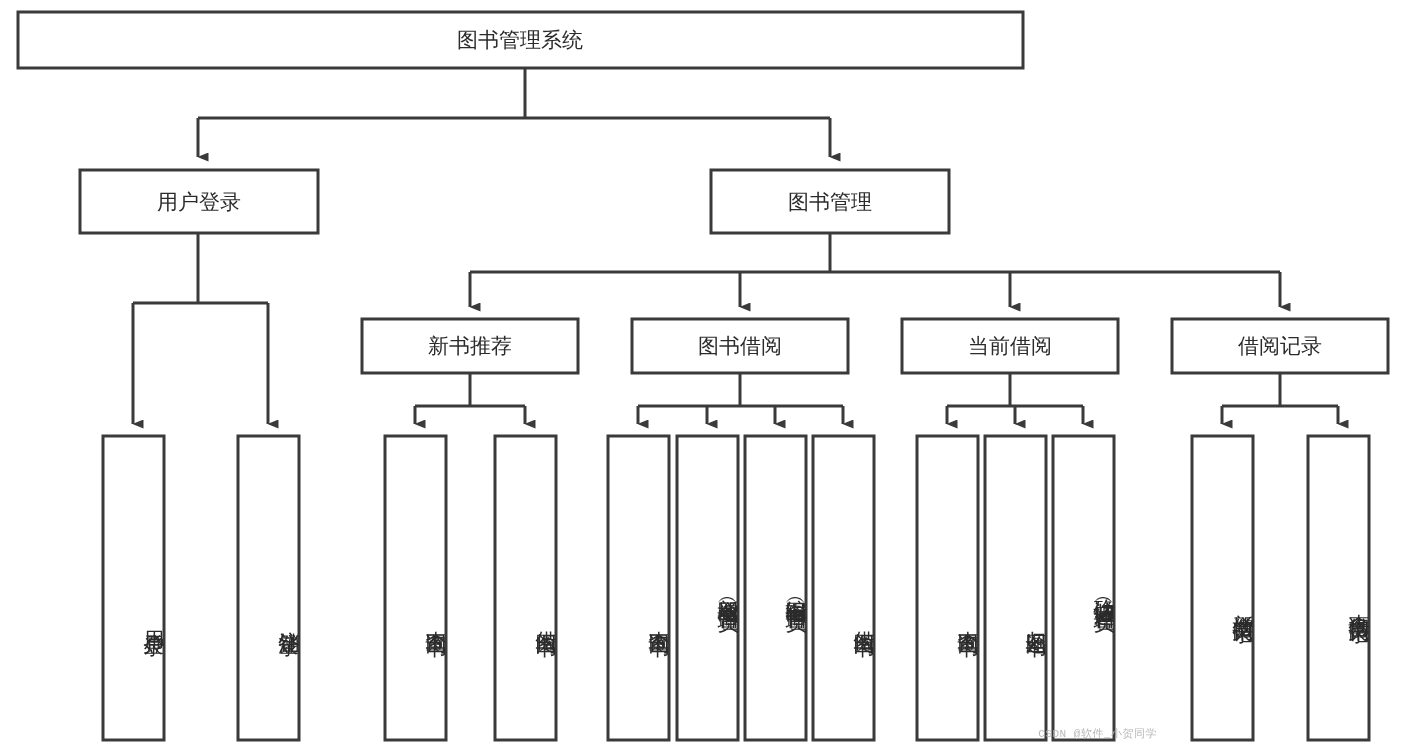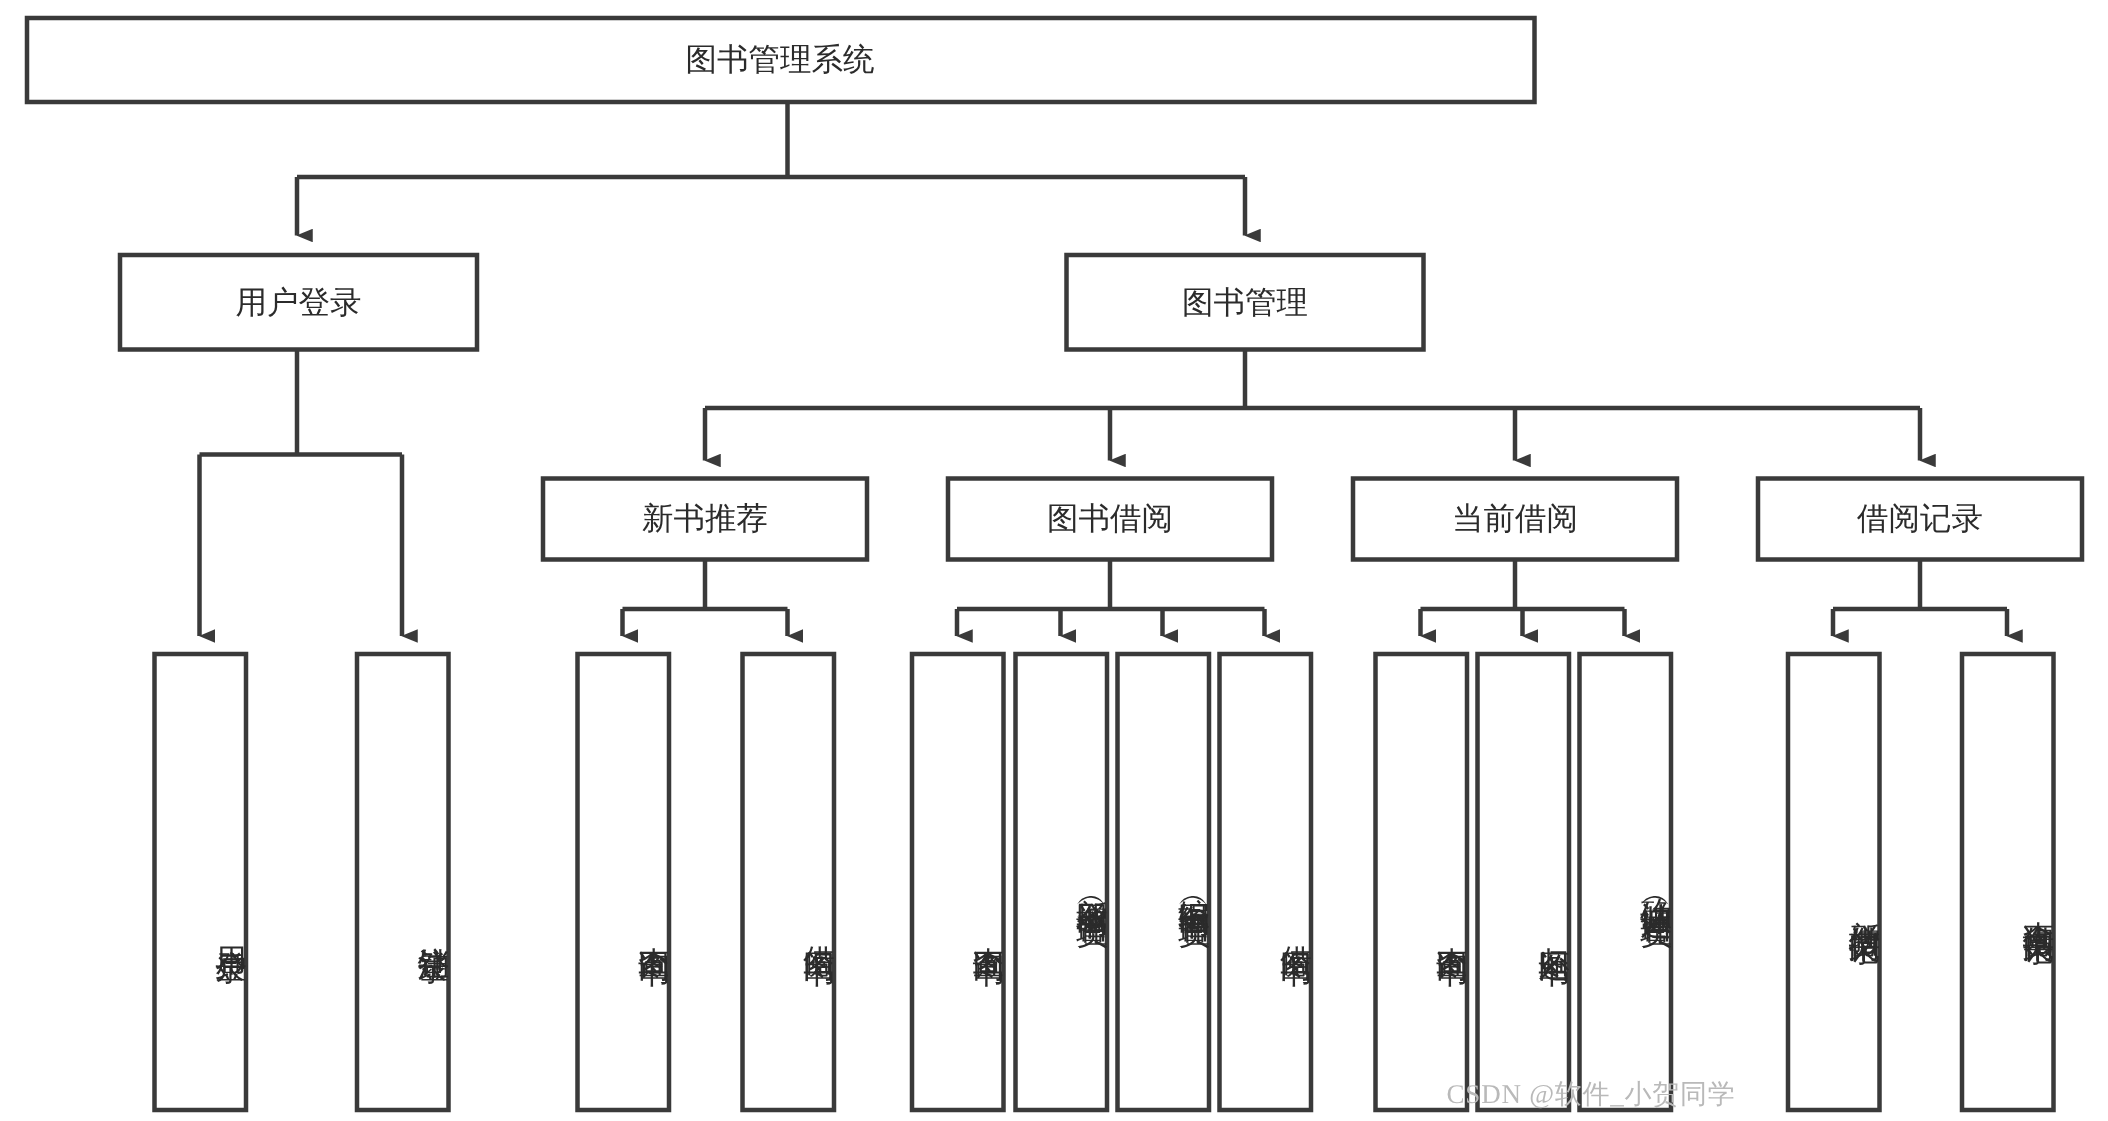--- a/index.html
+++ b/index.html
@@ -60,22 +60,22 @@
     color: #2b2b2b;
     white-space: nowrap;
     text-align: center;
     pointer-events: none;
     user-select: none;
   }
   .watermark {
     position: absolute;
     right: 8px;
     bottom: 6px;
-    font-family: Liberation Serif, serif;
-    font-size: 18px;
+    font-family: Liberation Mono, monospace;
+    font-size: 11px;
     color: #b9b9b9;
     letter-spacing: 0.5px;
     white-space: nowrap;
   }
 </style>
 </head>
 <body>
 
 <div id="diagram-root">
 

